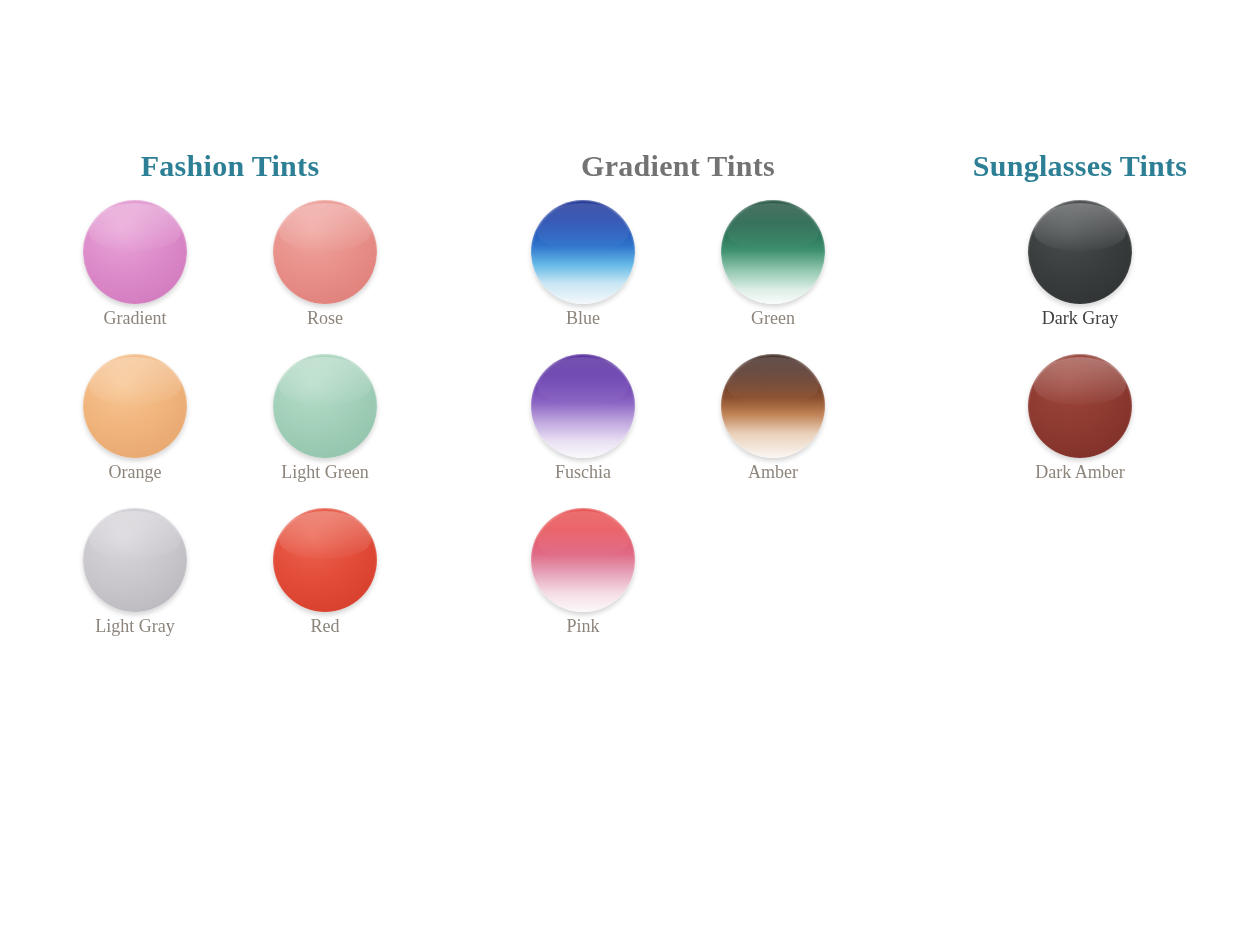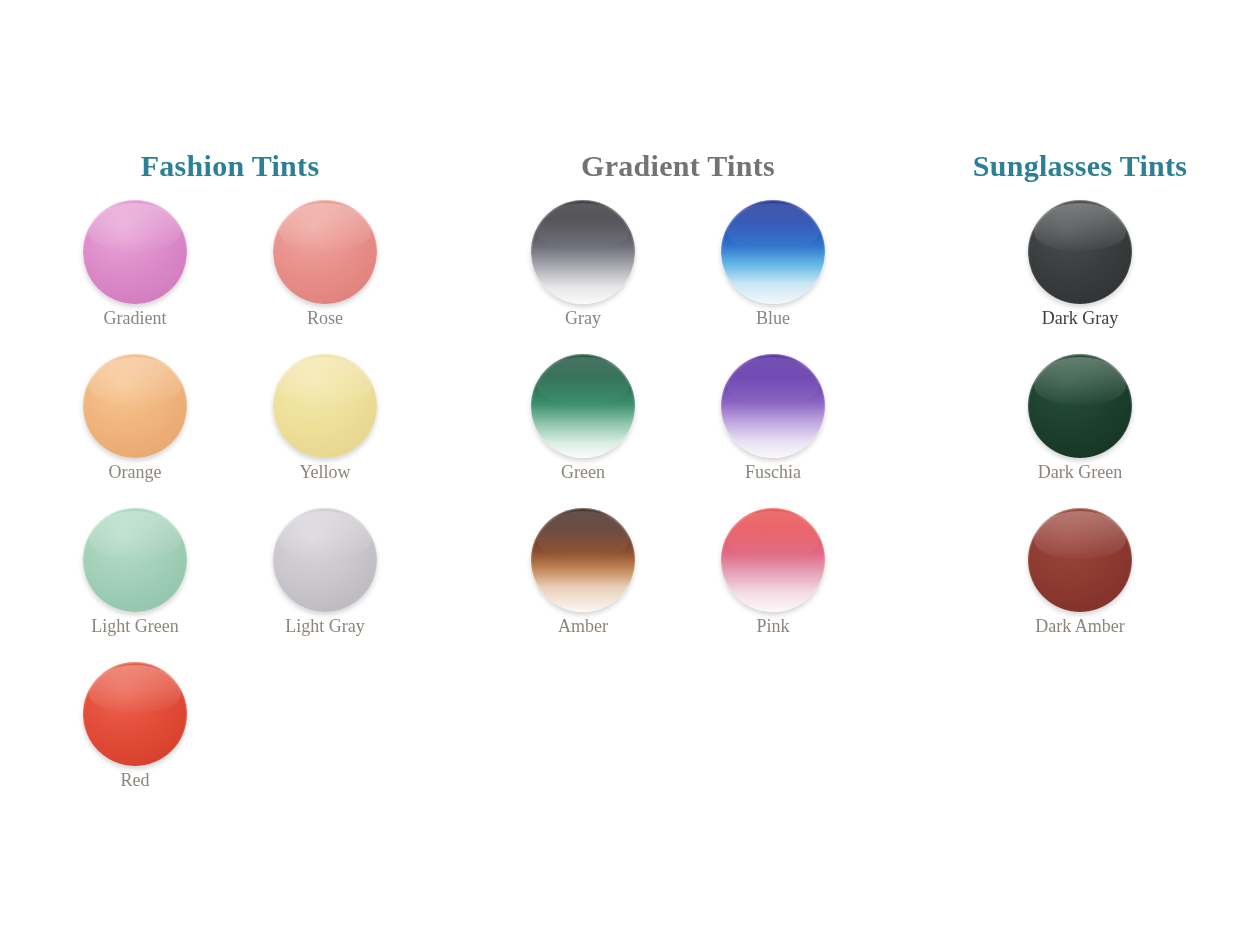--- a/index.html
+++ b/index.html
@@ -136,26 +136,20 @@
           <div class="swatch-label" style="color: rgb(141, 133, 124);">Rose</div>
         </div>
         <div class="swatch">
           <div class="disc-wrap">
             <div class="disc" style="background: radial-gradient(circle at 38% 28%, rgb(248, 199, 148) 0%, rgb(240, 180, 124) 48%, rgb(228, 162, 107) 100%);"></div>
           </div>
           <div class="swatch-label" style="color: rgb(141, 133, 124);">Orange</div>
         </div>
         <div class="swatch">
           <div class="disc-wrap">
-            <div class="disc" style="background: radial-gradient(circle at 38% 28%, rgb(244, 232, 174) 0%, rgb(238, 223, 153) 48%, rgb(226, 209, 137) 100%);"></div>
-          </div>
-          <div class="swatch-label" style="color: rgb(141, 133, 124);">Yellow</div>
-        </div>
-        <div class="swatch">
-          <div class="disc-wrap">
             <div class="disc" style="background: radial-gradient(circle at 38% 28%, rgb(183, 221, 200) 0%, rgb(161, 207, 184) 48%, rgb(140, 191, 166) 100%);"></div>
           </div>
           <div class="swatch-label" style="color: rgb(141, 133, 124);">Light Green</div>
         </div>
         <div class="swatch">
           <div class="disc-wrap">
             <div class="disc" style="background: radial-gradient(circle at 38% 28%, rgb(218, 215, 220) 0%, rgb(201, 198, 204) 48%, rgb(182, 178, 185) 100%);"></div>
           </div>
           <div class="swatch-label" style="color: rgb(141, 133, 124);">Light Gray</div>
         </div>
@@ -166,26 +160,20 @@
           <div class="swatch-label" style="color: rgb(141, 133, 124);">Red</div>
         </div>
       </div>
   </section>
 
   <section class="column col-gradient">
     <h2 class="col-title" style="color: #737373;">Gradient Tints</h2>
     <div class="grid">
         <div class="swatch">
           <div class="disc-wrap">
-            <div class="disc gradient" style="background: linear-gradient(rgb(53, 53, 58) 0%, rgb(61, 61, 67) 18%, rgb(111, 111, 121) 45%, rgb(182, 182, 189) 68%, rgb(231, 231, 234) 84%, rgb(250, 250, 251) 100%);"></div>
-          </div>
-          <div class="swatch-label" style="color: rgb(141, 133, 124);">Gray</div>
-        </div>
-        <div class="swatch">
-          <div class="disc-wrap">
             <div class="disc gradient" style="background: linear-gradient(rgb(26, 47, 145) 0%, rgb(31, 69, 174) 20%, rgb(47, 116, 204) 44%, rgb(100, 184, 230) 62%, rgb(200, 230, 244) 80%, rgb(244, 248, 251) 100%);"></div>
           </div>
           <div class="swatch-label" style="color: rgb(141, 133, 124);">Blue</div>
         </div>
         <div class="swatch">
           <div class="disc-wrap">
             <div class="disc gradient" style="background: linear-gradient(rgb(34, 81, 62) 0%, rgb(32, 98, 74) 22%, rgb(60, 143, 109) 48%, rgb(147, 200, 176) 68%, rgb(220, 238, 230) 86%, rgb(250, 252, 251) 100%);"></div>
           </div>
           <div class="swatch-label" style="color: rgb(141, 133, 124);">Green</div>
         </div>
@@ -214,26 +202,20 @@
     <h2 class="col-title" style="color: rgb(44, 127, 148); text-align: center;">Sunglasses Tints</h2>
     <div class="grid">
         <div class="swatch">
           <div class="disc-wrap">
             <div class="disc" style="background: radial-gradient(circle at 38% 28%, rgb(74, 78, 80) 0%, rgb(58, 61, 62) 48%, rgb(44, 47, 48) 100%);"></div>
           </div>
           <div class="swatch-label" style="color: #404040;">Dark Gray</div>
         </div>
         <div class="swatch">
           <div class="disc-wrap">
-            <div class="disc" style="background: radial-gradient(circle at 38% 28%, rgb(39, 80, 58) 0%, rgb(28, 64, 45) 48%, rgb(20, 48, 34) 100%);"></div>
-          </div>
-          <div class="swatch-label" style="color: rgb(141, 133, 124);">Dark Green</div>
-        </div>
-        <div class="swatch">
-          <div class="disc-wrap">
             <div class="disc" style="background: radial-gradient(circle at 38% 28%, rgb(157, 70, 60) 0%, rgb(141, 58, 49) 48%, rgb(123, 45, 38) 100%);"></div>
           </div>
           <div class="swatch-label" style="color: rgb(141, 133, 124);">Dark Amber</div>
         </div>
       </div>
   </section>
 
 </div>
 
 </body></html>

